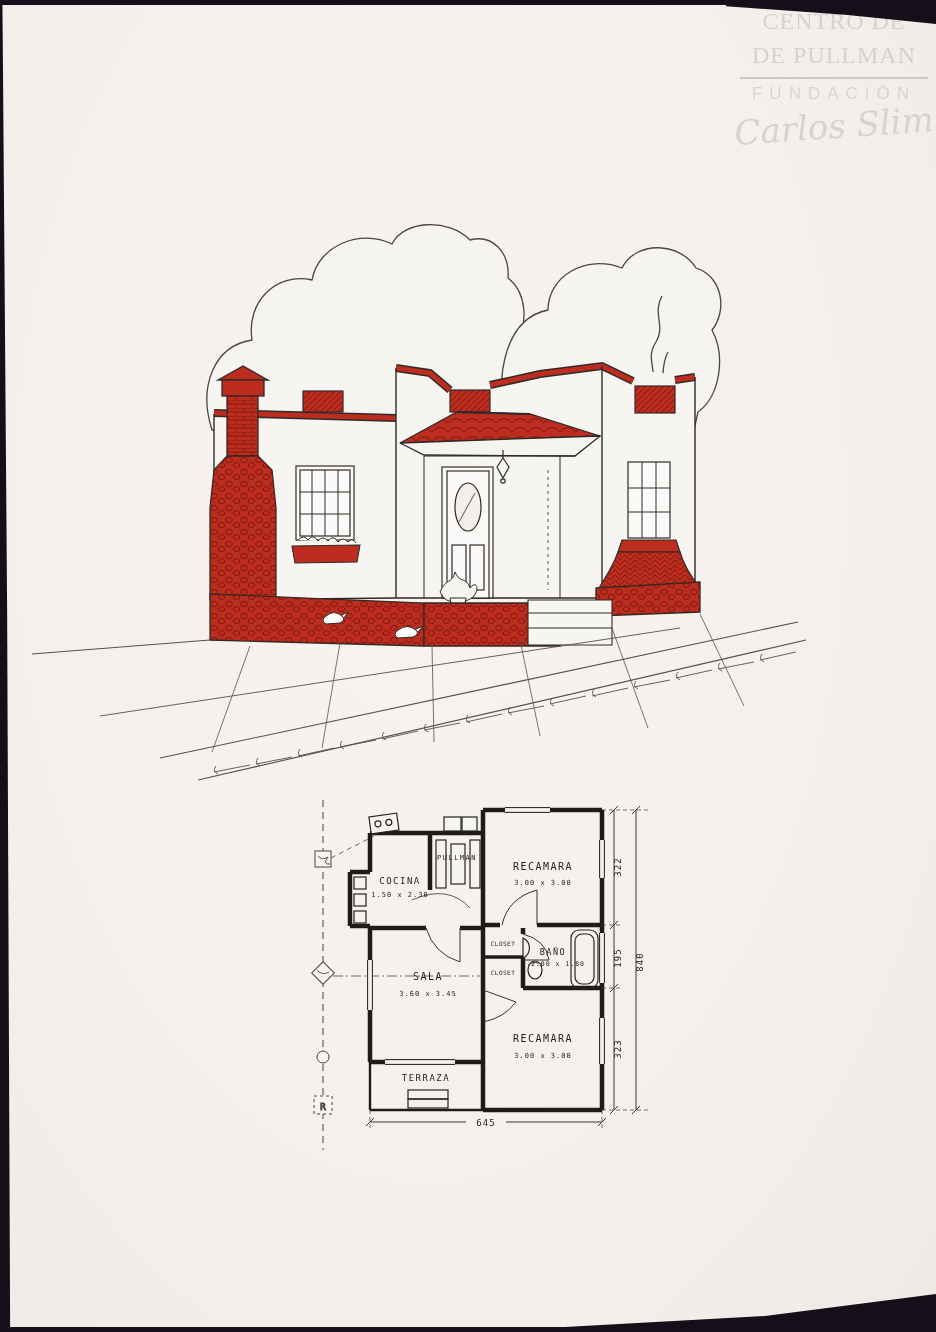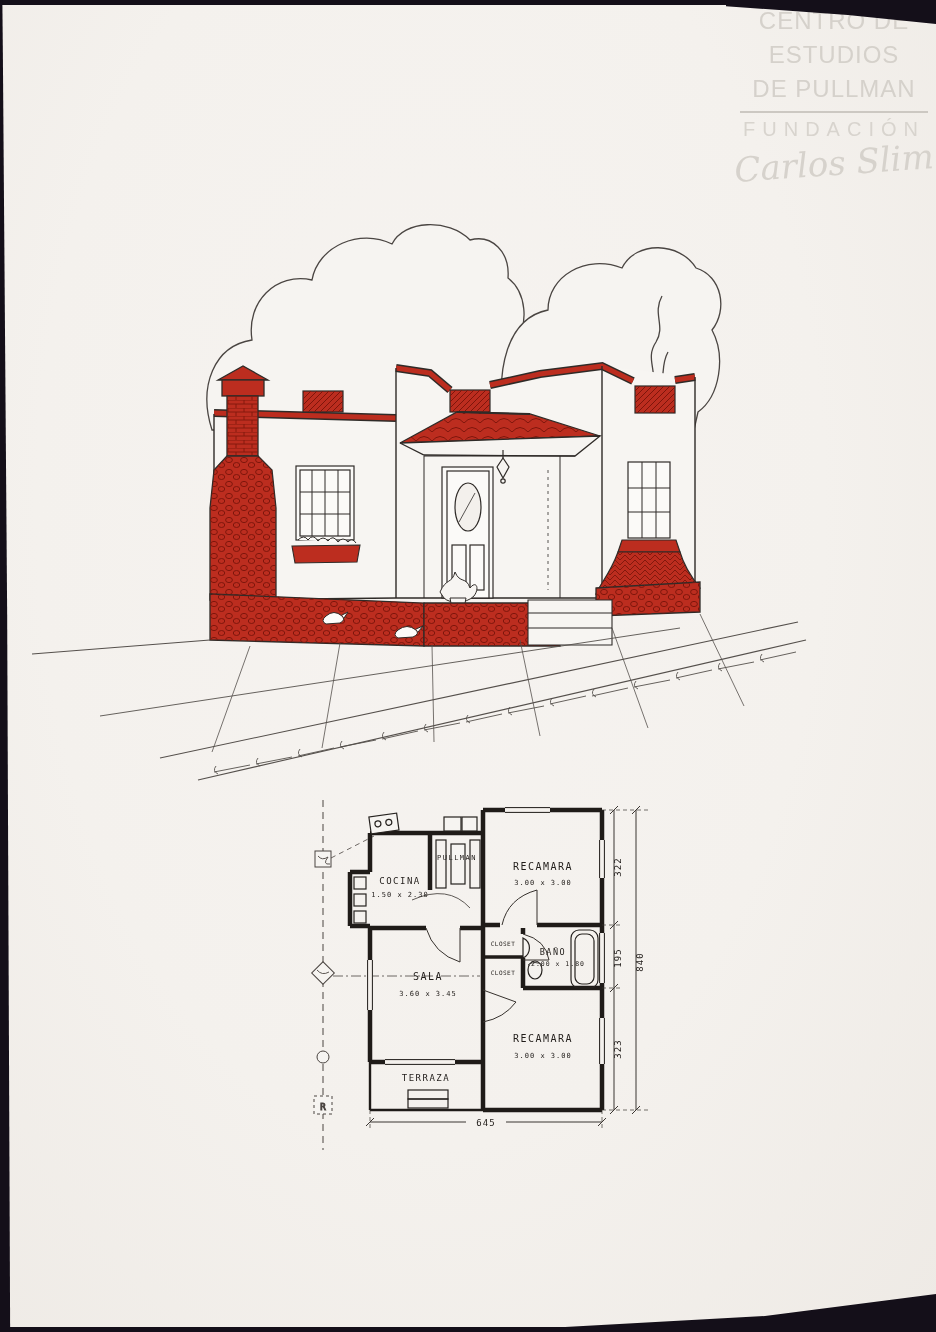--- a/index.html
+++ b/index.html
@@ -12,41 +12,40 @@
   #edge-topright{right:0;top:0;width:210px;height:24px;
      clip-path:polygon(0 0,100% 0,100% 100%,58% 62%,0 26%);}
   #edge-left{left:0;top:0;width:13px;height:1332px;
      clip-path:polygon(0 0,18% 0,22% 4%,55% 46%,78% 100%,0 100%);}
   #edge-bottom{left:0;bottom:0;width:936px;height:5px;}
   #edge-bottomright{right:0;bottom:0;width:380px;height:38px;
      clip-path:polygon(0 100%,0 88%,55% 58%,100% 0,100% 100%);}
   
   #watermark{position:absolute;top:4px;right:2px;width:200px;text-align:center;
      color:#d5d1cb;user-select:none;}
-  #watermark .wm-line{font-family:Liberation Sans, sans-serif;font-size:24px;line-height:34px;
+  #watermark .wm-line{font-family:Liberation Serif, serif;font-size:24px;line-height:34px;
      letter-spacing:1px;white-space:nowrap;}
   #watermark .wm-rule{border:none;border-top:2px solid #ccc8c2;margin:5px 6px 3px 6px;}
-  #watermark .wm-foundation{font-family:"Liberation Sans", sans-serif;font-size:20px;
+  #watermark .wm-foundation{font-family:"Liberation Sans", sans-serif;font-size:17px;
      letter-spacing:7px;color:#d8d4ce;margin-top:5px;white-space:nowrap;}
   #watermark .wm-signature{font-family:"DejaVu Serif", serif;font-style:italic;font-size:34px;
      color:#d6d2cc;transform:rotate(-4deg);margin-top:2px;white-space:nowrap;}
   svg text{font-family:"DejaVu Sans Mono", monospace;fill:#211d1a;}
   .room-label{font-size:10px;letter-spacing:1.5px;}
   .room-dims{font-size:7px;letter-spacing:1px;}
   .closet-label{font-size:6px;letter-spacing:.5px;}
   .dim-label{font-size:9px;letter-spacing:1px;}
 </style>
 </head>
 <body>
 
 <div id="page">
 
   <div id="watermark">
     <div class="wm-line">CENTRO DE</div>
-    <div class="wm-line">ESTUDIOS</div>
     <div class="wm-line">DE PULLMAN</div>
     <hr class="wm-rule">
     <div class="wm-foundation">FUNDACIÓN</div>
     <div class="wm-signature">Carlos Slim</div>
   </div>
 
   <svg width="936" height="1332" viewBox="0 0 936 1332" style="position:absolute;left:0;top:0;">
     <defs>
       <pattern id="cobble" width="15" height="12" patternUnits="userSpaceOnUse">
         <ellipse cx="4" cy="4" rx="3.4" ry="2.6" fill="none" stroke="#7e150b" stroke-width="1"></ellipse>

